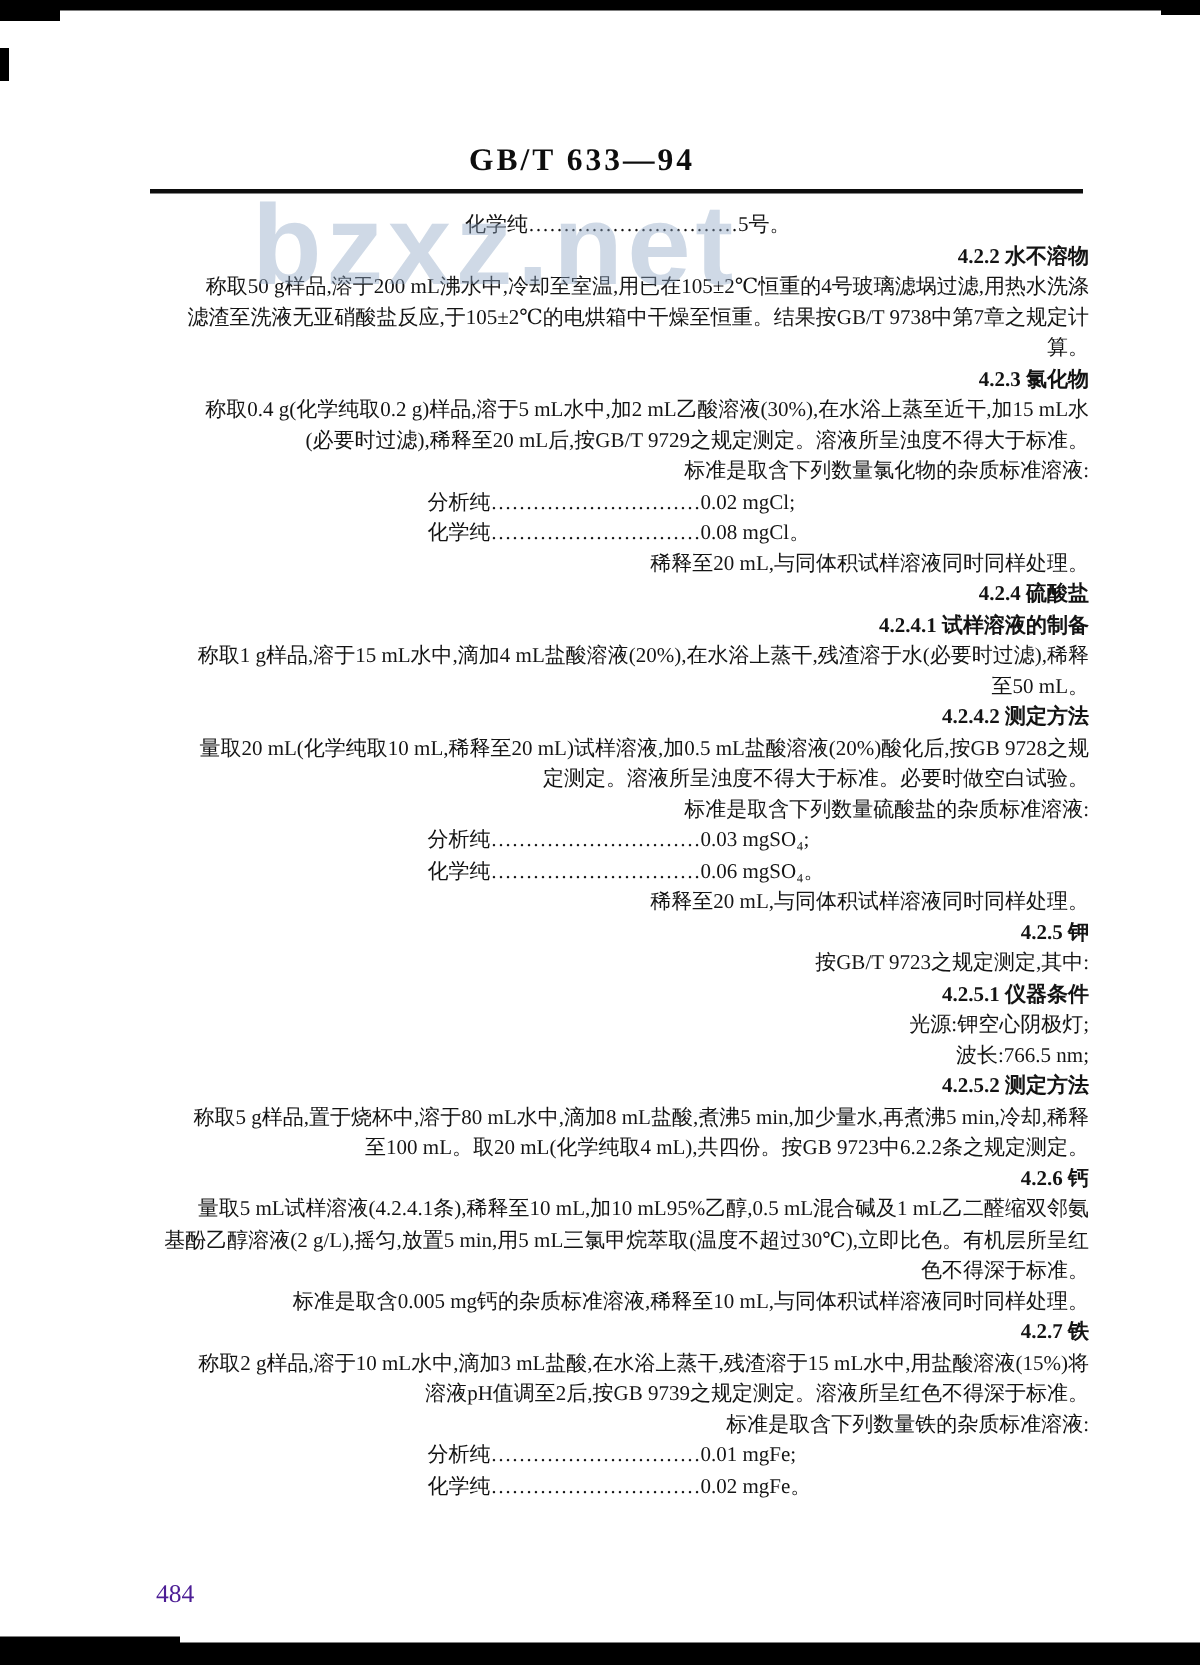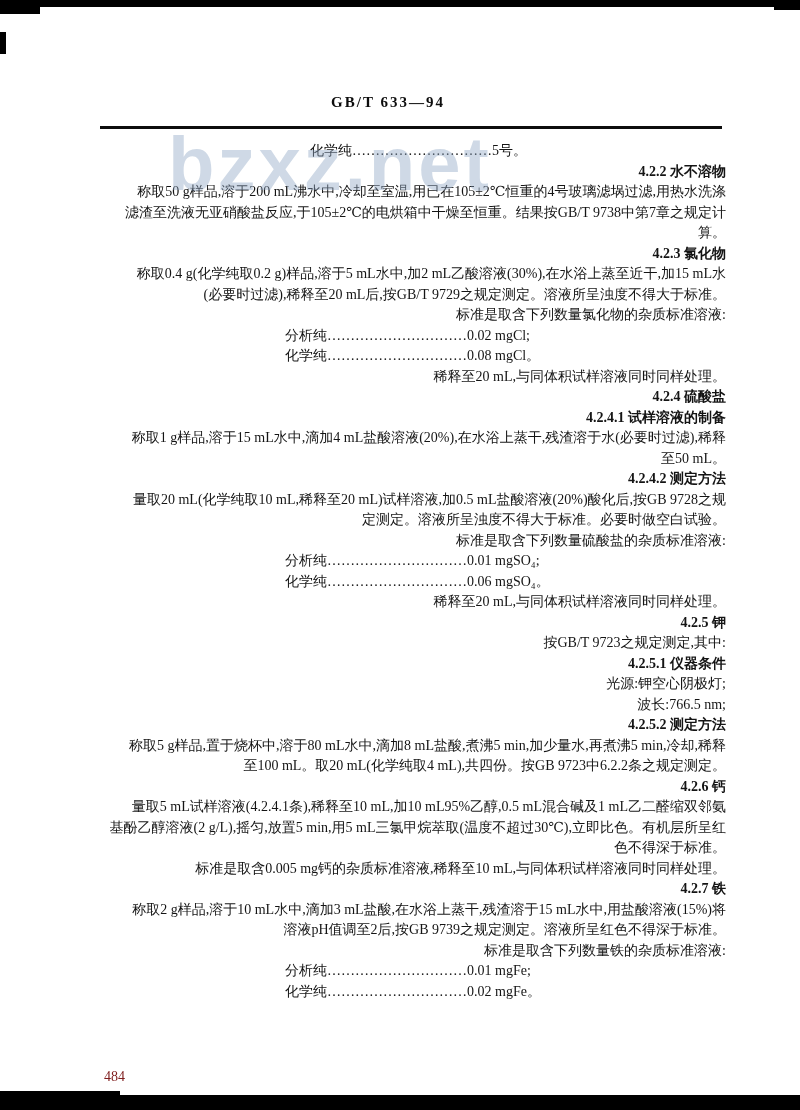--- a/index.html
+++ b/index.html
@@ -18,21 +18,21 @@
   .scan-top-left-blob { position:absolute; left:0; top:0; width:40px; height:14px; background:#000; }
   .scan-top-right-blob { position:absolute; right:0; top:0; width:26px; height:10px; background:#000; }
   .scan-left-mark { position:absolute; left:0; top:32px; width:6px; height:22px; background:#000; }
   .scan-bottom { position:absolute; left:0; bottom:0; width:800px; height:15px; background:#000; }
   .scan-bottom-left-blob { position:absolute; left:0; bottom:0; width:120px; height:19px; background:#000; }
 
   
   .doc-number {
     position:absolute; left:0; top:94px; width:776px;
     text-align:center;
-    font-size:15px; font-weight:bold; letter-spacing:2px;
+    font-size:21px; font-weight:bold; letter-spacing:2px;
     color:#0d0d0d;
   }
   .header-rule {
     position:absolute; left:100px; top:126px; width:622px; height:3px;
     background:#0d0d0d;
   }
 
   
   .watermark {
     position:absolute; left:168px; top:120px;
@@ -51,23 +51,22 @@
     text-align:justify;
     z-index:2;
   }
   main .p    { text-indent:2em; }
   main .h    { text-indent:0; font-weight:bold; }
   main .spec { text-indent:185px; text-align:left; }
   main .lead { text-indent:210px; text-align:left; }
 
   .page-number {
     position:absolute; left:104px; top:1053px;
-    font-size:14px; color:#7f1d1d;
+    font-size:17px; color:#4c1d95;
     z-index:2;
-    margin-top:16px;
   }
 </style>
 </head>
 <body>
 
 <div class="scan-top"></div>
 <div class="scan-top-left-blob"></div>
 <div class="scan-top-right-blob"></div>
 <div class="scan-left-mark"></div>
 <div class="scan-bottom"></div>
@@ -87,21 +86,21 @@
   <div class="p">标准是取含下列数量氯化物的杂质标准溶液:</div>
   <div class="spec">分析纯…………………………0.02 mgCl;</div>
   <div class="spec">化学纯…………………………0.08 mgCl。</div>
   <div class="p">稀释至20 mL,与同体积试样溶液同时同样处理。</div>
   <div class="h">4.2.4  硫酸盐</div>
   <div class="h">4.2.4.1  试样溶液的制备</div>
   <div class="p">称取1 g样品,溶于15 mL水中,滴加4 mL盐酸溶液(20%),在水浴上蒸干,残渣溶于水(必要时过滤),稀释至50 mL。</div>
   <div class="h">4.2.4.2  测定方法</div>
   <div class="p">量取20 mL(化学纯取10 mL,稀释至20 mL)试样溶液,加0.5 mL盐酸溶液(20%)酸化后,按GB 9728之规定测定。溶液所呈浊度不得大于标准。必要时做空白试验。</div>
   <div class="p">标准是取含下列数量硫酸盐的杂质标准溶液:</div>
-  <div class="spec">分析纯…………………………0.01 mgSO₄;</div>
+  <div class="spec">分析纯…………………………0.03 mgSO₄;</div>
   <div class="spec">化学纯…………………………0.06 mgSO₄。</div>
   <div class="p">稀释至20 mL,与同体积试样溶液同时同样处理。</div>
   <div class="h">4.2.5  钾</div>
   <div class="p">按GB/T 9723之规定测定,其中:</div>
   <div class="h">4.2.5.1  仪器条件</div>
   <div class="p">光源:钾空心阴极灯;</div>
   <div class="p">波长:766.5 nm;</div>
   <div class="h">4.2.5.2  测定方法</div>
   <div class="p">称取5 g样品,置于烧杯中,溶于80 mL水中,滴加8 mL盐酸,煮沸5 min,加少量水,再煮沸5 min,冷却,稀释至100 mL。取20 mL(化学纯取4 mL),共四份。按GB 9723中6.2.2条之规定测定。</div>
   <div class="h">4.2.6  钙</div>

